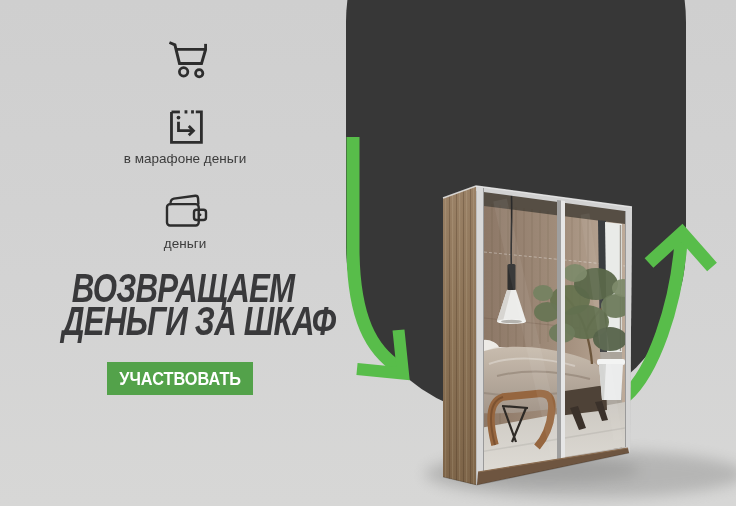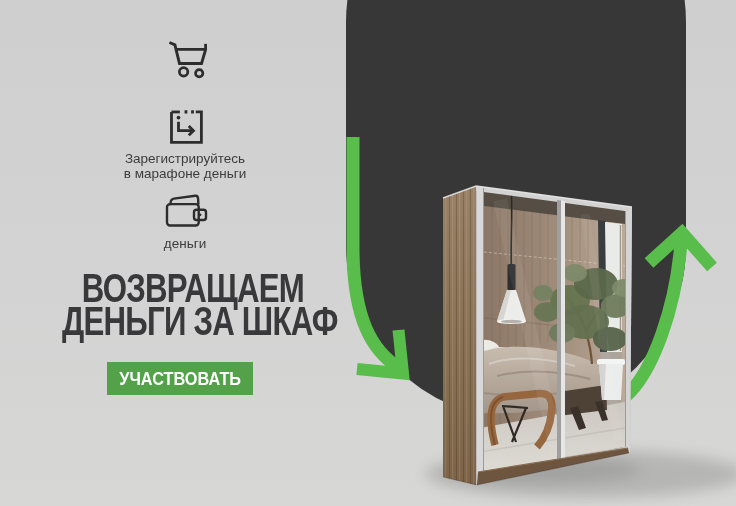--- a/index.html
+++ b/index.html
@@ -9,22 +9,22 @@
     font-family:"Liberation Sans","DejaVu Sans",sans-serif;
   }
   .scene{position:absolute;left:0;top:0;width:736px;height:506px;}
   .step{position:absolute;left:100px;width:170px;text-align:center;color:#3c3c3c;}
   .step .icon{display:block;margin:0 auto 5px auto;}
   .step .cap{font-size:13.5px;line-height:14.5px;font-weight:400;}
   #step-1{top:37px}
   #step-2{top:104px}
   #step-3{top:190px}
   .headline{
-    position:absolute;left:28px;top:272px;width:310px;text-align:right;
-    color:#39393b;font-weight:700;font-size:40px;line-height:33px;letter-spacing:-1px;
+    position:absolute;left:28px;top:272px;width:310px;text-align:center;
+    color:#39393b;font-weight:700;font-size:40px;line-height:33px;letter-spacing:-1px;font-style:italic;
   }
   .headline span{display:block;transform:scaleX(0.78);transform-origin:50% 50%;white-space:nowrap;}
   .cta{
     position:absolute;left:107px;top:362px;width:146px;height:33px;
     background:#53a24a;border:none;cursor:pointer;display:flex;align-items:center;justify-content:center;
     padding:8px;border-radius:0;
   }
   .cta span{
     color:#ffffff;font-weight:700;font-size:18.5px;letter-spacing:0;
     transform:scaleX(0.88);transform-origin:50% 50%;white-space:nowrap;
@@ -197,21 +197,20 @@
     <svg class="icon" width="43" height="43" viewBox="0 0 46 46">
       <g fill="none" stroke="#2d2d2d" stroke-width="3" stroke-linejoin="miter" stroke-linecap="butt">
         <path d="M8 8.5 L8 41 L40 41 L40 8.5 L34 8.5"></path>
         <path d="M8 8.5 L17 8.5"></path>
         <path d="M22 8.5 L25 8.5 M29 8.5 L32 8.5" stroke-width="3.4"></path>
         <path d="M15.5 19 L15.5 28.5 L31 28.5"></path>
         <path d="M26.5 23.5 L31.5 28.5 L26.5 33.5"></path>
       </g>
       <circle cx="15.5" cy="14.5" r="2" fill="#2d2d2d"></circle>
     </svg>
-    <div class="cap">Зарегистрируйтесь</div>
     <div class="cap">в марафоне деньги</div>
   </div>
 
   <div class="step" id="step-3">
     <svg class="icon" width="48" height="42" viewBox="0 0 56 46">
       <g fill="none" stroke="#2d2d2d" stroke-width="2.8" stroke-linejoin="round" stroke-linecap="round">
         <rect x="7" y="15" width="37" height="25" rx="3.5"></rect>
         <path d="M11 15 C11 10.5 12 9 15 8.6 L40 5.2 C42.2 5 43 6.2 43.2 8 L43.6 14.5"></path>
         <rect x="38.5" y="21.5" width="14" height="12" rx="3"></rect>
       </g>

